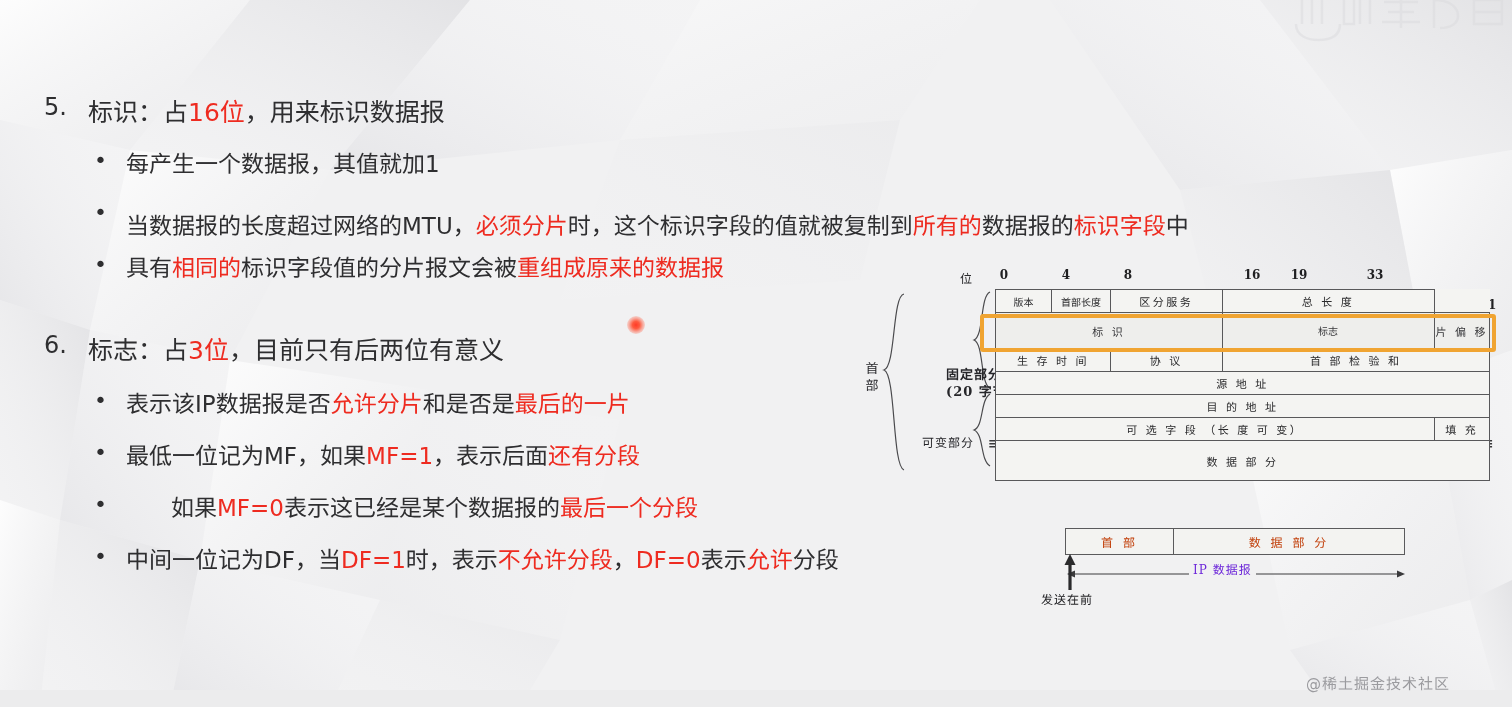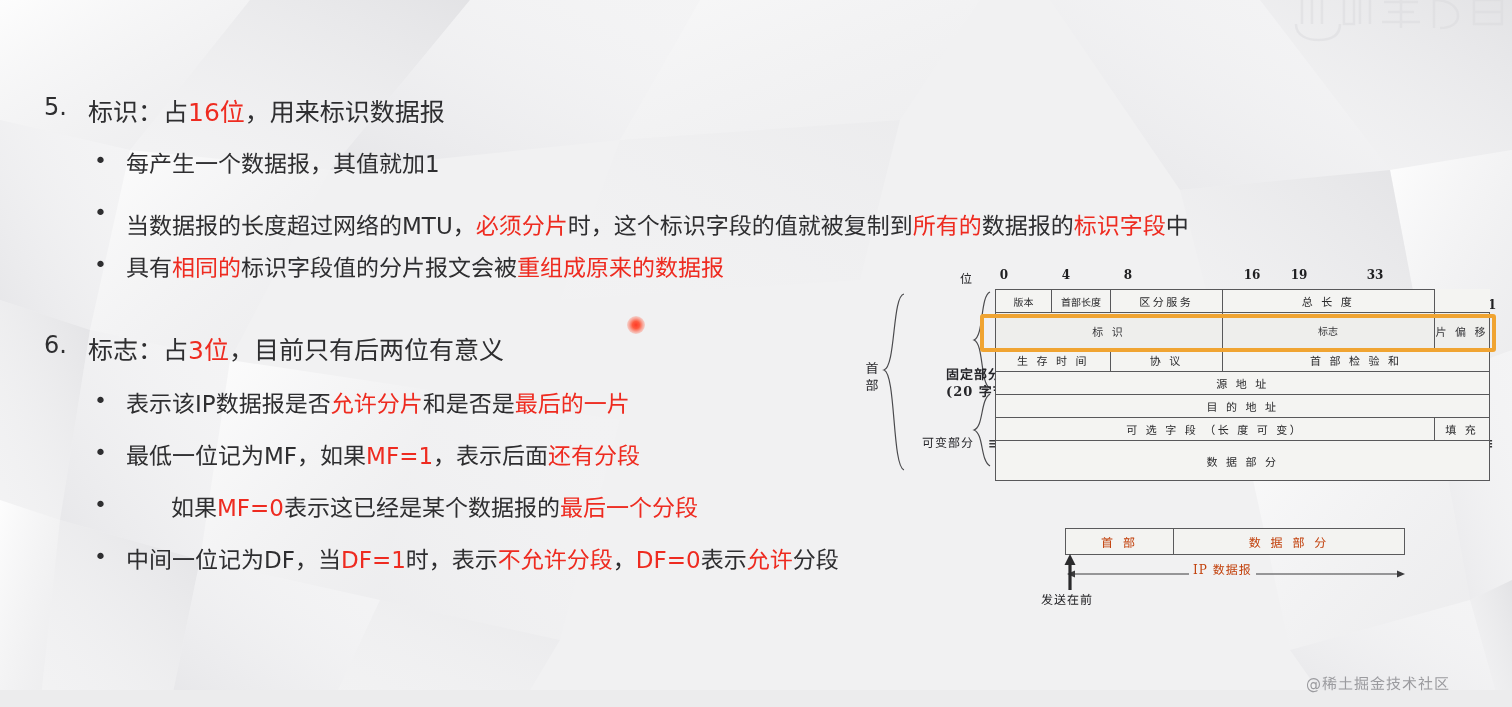--- a/index.html
+++ b/index.html
@@ -188,21 +188,21 @@
     font-family: "DejaVu Serif","Liberation Serif",serif;
     white-space: nowrap;
   }
   #dgram-arrow {
     position: absolute; left: 12px; top: 40px;
     width: 338px; height: 12px;
   }
   #dgram-label {
     position: absolute; left: 134px; top: 32px;
     font-size: 12px; letter-spacing: 1px;
-    color: #c2410c; background: #f1f1f2; padding: 0 4px;
+    color: #6d28d9; background: #f1f1f2; padding: 0 4px;
     font-family: "DejaVu Serif","Liberation Serif",serif;
     white-space: nowrap;
   }
   #send-first {
     position: absolute; left: -14px; top: 62px;
     font-size: 12px; letter-spacing: 1px; color: #232326;
     font-family: "DejaVu Serif","Liberation Serif",serif; white-space: nowrap;
   }
   #up-arrow { position: absolute; left: 8px; top: 26px; width: 14px; height: 36px; }
 

